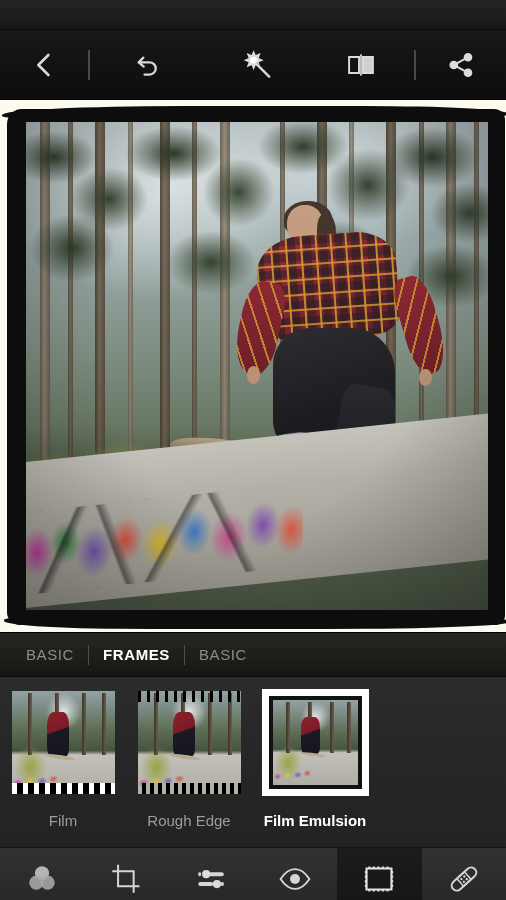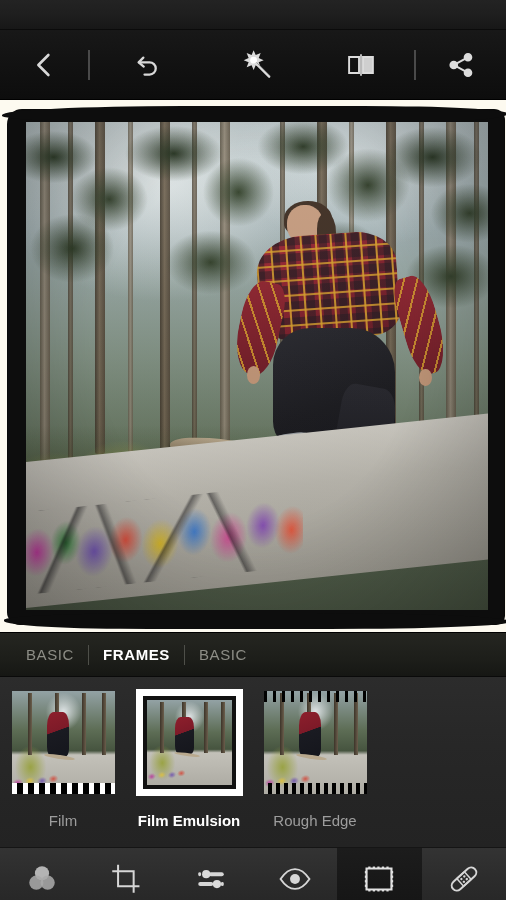--- a/index.html
+++ b/index.html
@@ -477,50 +477,50 @@
           <div class="mini-trunk" style="left:68%"></div>
           <div class="mini-trunk" style="left:88%"></div>
           <div class="mini-skater"></div>
           <div class="mini-board"></div>
           <div class="mini-graf"></div>
         </div>
       </div>
       <div class="flabel">Film</div>
     </div>
 
+    <div class="fitem">
+      <div class="fthumb edge-rough">
+        <div class="fimg">
+          <div class="mini-trunk" style="left:16%"></div>
+          <div class="mini-trunk" style="left:42%"></div>
+          <div class="mini-trunk" style="left:68%"></div>
+          <div class="mini-trunk" style="left:88%"></div>
+          <div class="mini-skater"></div>
+          <div class="mini-board"></div>
+          <div class="mini-graf"></div>
+        </div>
+        <div class="rough-ragged"></div>
+      </div>
+      <div class="flabel">Rough Edge</div>
+    </div>
+
     <div class="fitem selected">
       <div class="fthumb edge-emulsion">
         <div class="fimg">
           <div class="mini-trunk" style="left:16%"></div>
           <div class="mini-trunk" style="left:42%"></div>
           <div class="mini-trunk" style="left:68%"></div>
           <div class="mini-trunk" style="left:88%"></div>
           <div class="mini-skater"></div>
           <div class="mini-board"></div>
           <div class="mini-graf"></div>
         </div>
         <div class="inner-dark"></div>
       </div>
       <div class="flabel">Film Emulsion</div>
-    </div>
-
-    <div class="fitem">
-      <div class="fthumb edge-rough">
-        <div class="fimg">
-          <div class="mini-trunk" style="left:16%"></div>
-          <div class="mini-trunk" style="left:42%"></div>
-          <div class="mini-trunk" style="left:68%"></div>
-          <div class="mini-trunk" style="left:88%"></div>
-          <div class="mini-skater"></div>
-          <div class="mini-board"></div>
-          <div class="mini-graf"></div>
-        </div>
-        <div class="rough-ragged"></div>
-      </div>
-      <div class="flabel">Rough Edge</div>
     </div>
 
   </div>
 
   <div class="bottombar">
 
     <div class="bb-btn" title="Looks">
       <svg class="ic" width="34" height="34" viewBox="0 0 24 24">
         <circle cx="12" cy="8.0" r="5.0" fill="#b4b4b4"></circle>
         <circle cx="8.0" cy="14.6" r="5.0" fill="#a8a8a8" opacity=".88"></circle>

